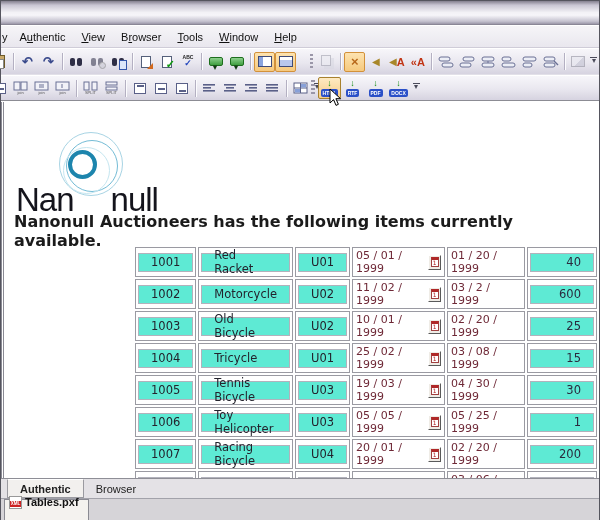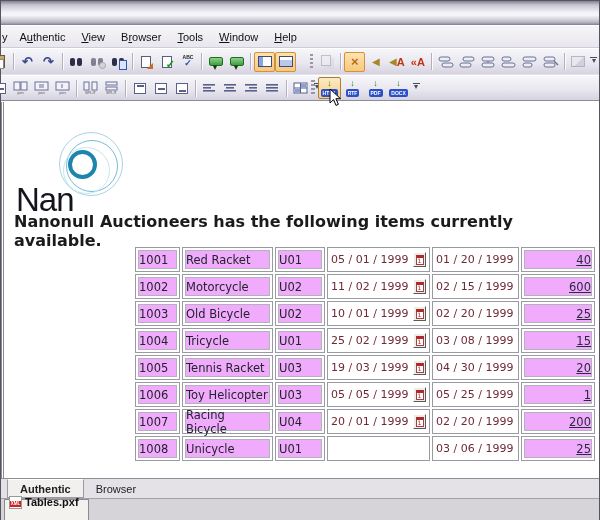--- a/index.html
+++ b/index.html
@@ -82,23 +82,23 @@
     font-weight:500; display:flex;margin-top:28px; }
   .logotext .gap { width:37px; }
   .intro { position:absolute; left:10px; top:110px; font-size:16px; color:#1b1b1b;
     font-family:"DejaVu Sans", sans-serif;font-weight:bold; }
 
   .itable { position:absolute; left:129px; top:143px; border-collapse:separate; border-spacing:2px;
     font-family:"DejaVu Sans", sans-serif; table-layout:fixed; }
   .itable th { border:1px solid #9a9aa2; height:15px; font-size:10.5px; font-weight:bold; color:#15151d;
     background:#fff; text-align:center; padding:0 2px; }
   .itable td { border:1px solid #9a9aa2; height:25px; background:#fff; padding:1px 2px; vertical-align:middle; }
-  .fld { border:1px solid #b2b2bc; background:#f0abfc; height:19px; display:flex; align-items:center;
-    padding:0 0; font-size:11.5px; color:#23232d; }
-  .fld.num { justify-content:flex-end; color:#2a2a3e;text-decoration:underline; }
+  .fld { border:1px solid #b2b2bc; background:#5eead4; height:19px; display:flex; align-items:center;
+    padding:0 12px; font-size:11.5px; color:#23232d; }
+  .fld.num { justify-content:flex-end; color:#2a2a3e; }
   .datecell { display:flex; align-items:center; height:100%; padding:0 1px; }
   .datetext { font-size:11px; color:#6e2836; flex:1; }
   .calbtn { width:13px; height:15px; background:#efece6; border:1px solid; border-color:#fff #5a5a5a #5a5a5a #fff;
     display:flex; align-items:center; justify-content:center; flex:none; }
   .calbtn i { width:8px; height:10px; background:#fff; border:1px solid #a04040; border-top:3px solid #b02828;
     font-style:normal; font-size:6px; color:#b02020; text-align:center; line-height:6px; }
 
   
   .viewtabs { position:absolute; left:0; top:477px; width:100%; height:20px; background:#e4e2e6;
     border-top:1px solid #8e8e96; display:flex; align-items:stretch; font-size:11px; }
@@ -388,20 +388,21 @@
 
   <div class="docarea">
     <div>
       <div class="circ" style="left:55px;top:30px;width:64px;height:64px;border:1px solid #a8d4e4;"></div>
       <div class="circ" style="left:62px;top:38px;width:52px;height:52px;border:1px solid #74bcd6;"></div>
       <div class="circ" style="left:59px;top:45px;width:47px;height:47px;border:1px solid #c5e6f0;"></div>
       <div class="circ" style="left:64px;top:48px;width:29px;height:29px;border:4px solid #1d85ad;"></div>
       <div class="logotext">
         <span>Nan</span>
         <span class="gap"></span>
+        <span>null</span>
       </div>
     </div>
 
     <div class="intro">Nanonull Auctioneers has the following items currently available.</div>
 
     <table class="itable">
       <colgroup>
           <col style="width:45px">
           <col style="width:91px">
           <col style="width:50px">
@@ -450,21 +451,21 @@
         <td>
               <div class="datecell">
                 <span class="datetext">11 / 02 / 1999</span>
                 <span class="calbtn">
                   <i>1</i>
                 </span>
               </div>
             </td>
         <td>
               <div class="datecell">
-                <span class="datetext">02 / 15 / 1999</span>
+                <span class="datetext">03 / 2 / 1999</span>
               </div>
             </td>
         <td>
               <div class="fld num">600</div>
             </td>
       </tr>
       <tr>
         <td>
               <div class="fld">1003</div>
             </td>
@@ -516,40 +517,40 @@
             </td>
         <td>
               <div class="fld num">15</div>
             </td>
       </tr>
       <tr>
         <td>
               <div class="fld">1005</div>
             </td>
         <td>
-              <div class="fld">Tennis Racket</div>
+              <div class="fld">Tennis Bicycle</div>
             </td>
         <td>
               <div class="fld">U03</div>
             </td>
         <td>
               <div class="datecell">
                 <span class="datetext">19 / 03 / 1999</span>
                 <span class="calbtn">
                   <i>1</i>
                 </span>
               </div>
             </td>
         <td>
               <div class="datecell">
                 <span class="datetext">04 / 30 / 1999</span>
               </div>
             </td>
         <td>
-              <div class="fld num">20</div>
+              <div class="fld num">30</div>
             </td>
       </tr>
       <tr>
         <td>
               <div class="fld">1006</div>
             </td>
         <td>
               <div class="fld">Toy Helicopter</div>
             </td>
         <td>

